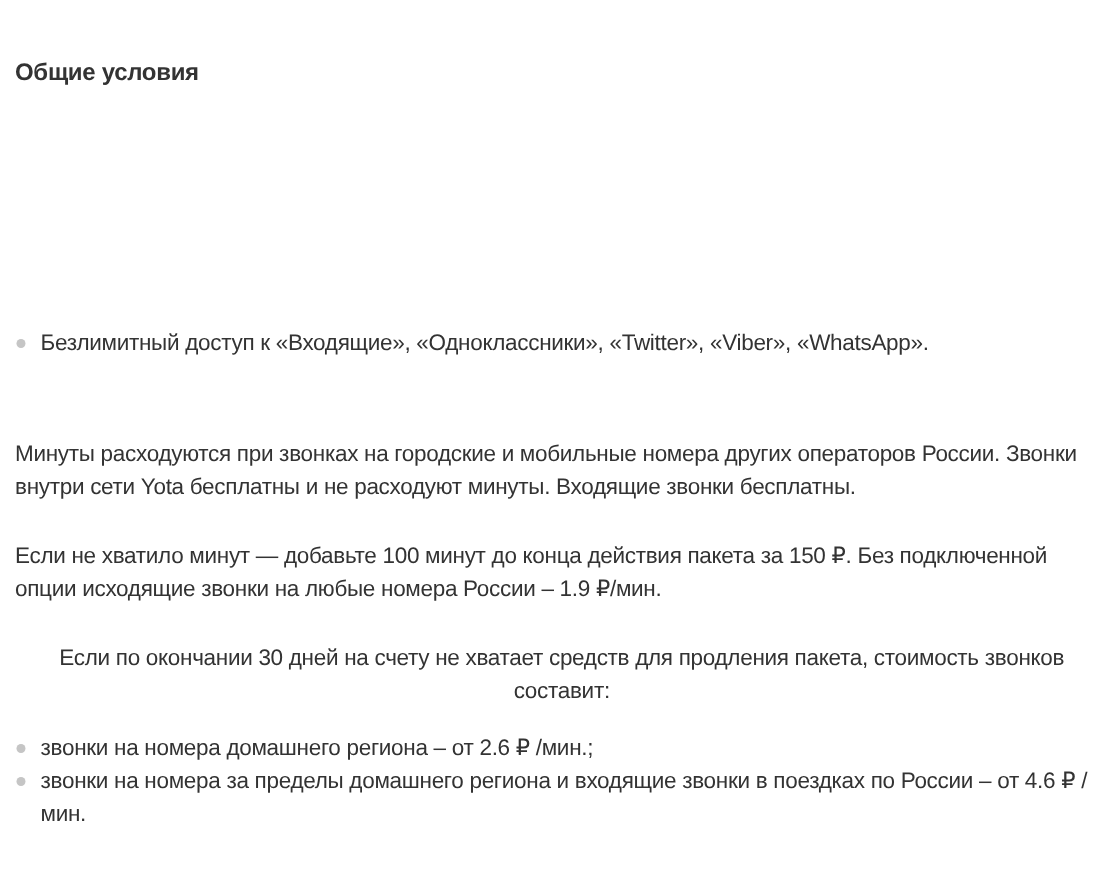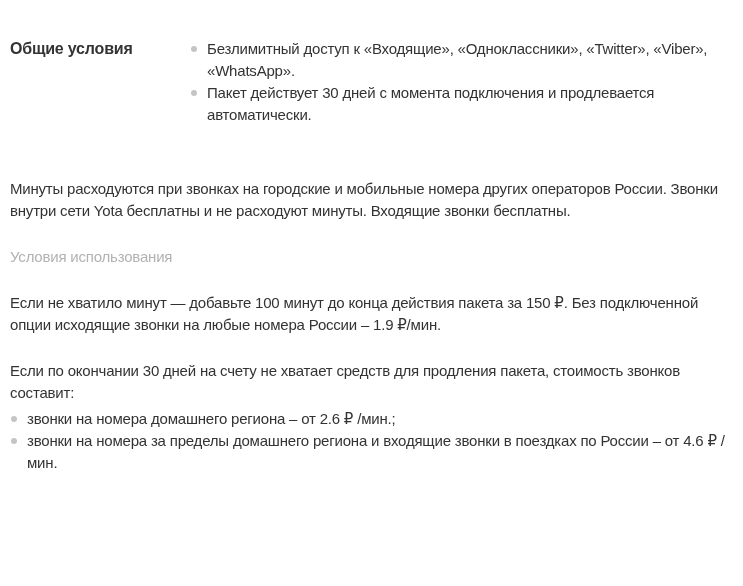--- a/index.html
+++ b/index.html
@@ -8,21 +8,21 @@
     width: 743px;
     height: 586px;
     overflow: hidden;
     font-family: "Liberation Sans", "DejaVu Sans", sans-serif;
     font-size: 15px;
     line-height: 22px;
     letter-spacing: -0.2px;
     color: #333333;
   }
   .page { padding: 38px 4px 0 10px; }
-  .row { display: flex; align-items: flex-start; }
+  .row { display: flex; align-items: flex-start; flex-direction: column; }
   .row + .row { margin-top: 52px; }
   .label {
     flex: 0 0 180px;
     width: 180px;
     font-size: 16px;
     font-weight: bold;
     line-height: 22px;
     color: #333333;
   }
   .content { flex: 1; min-width: 0; }
@@ -32,48 +32,46 @@
     content: "";
     position: absolute;
     left: 1px;
     top: 8px;
     width: 6px;
     height: 6px;
     border-radius: 50%;
     background: #c5c5c5;
   }
   .para { margin-bottom: 24px; }
-  .para.tight { margin-bottom: 4px; }
+  .para.tight { margin-bottom: 16px; text-align: center; }
   .subheading {
     font-size: 15px;
     font-weight: normal;
     line-height: 22px;
     color: #b2b2b2;
     margin-bottom: 24px;
   }
 </style>
 </head>
 <body>
 
 <main class="page">
 
   <section class="row">
     <h2 class="label">Общие условия</h2>
     <div class="content">
       <ul class="bullets">
         <li>Безлимитный доступ к «Входящие», «Одноклассники», «Twitter», «Viber», «WhatsApp».</li>
-        <li>Пакет действует 30 дней с момента подключения и продлевается автоматически.</li>
       </ul>
     </div>
   </section>
 
   <section class="row">
     <div class="content">
       <p class="para">Минуты расходуются при звонках на городские и мобильные номера других операторов России. Звонки внутри сети Yota бесплатны и не расходуют минуты. Входящие звонки бесплатны.</p>
-      <h3 class="subheading">Условия использования</h3>
       <p class="para">Если не хватило минут — добавьте 100 минут до конца действия пакета за 150&nbsp;₽. Без подключенной опции исходящие звонки на любые номера России&nbsp;–&nbsp;1.9&nbsp;₽/мин.</p>
       <p class="para tight">Если по окончании 30 дней на счету не хватает средств для продления пакета, стоимость звонков составит:</p>
       <ul class="bullets">
         <li>звонки на номера домашнего региона – от 2.6 ₽ /мин.;</li>
         <li>звонки на номера за пределы домашнего региона и входящие звонки в поездках по России – от 4.6 ₽ /мин.</li>
       </ul>
     </div>
   </section>
 
 </main>

